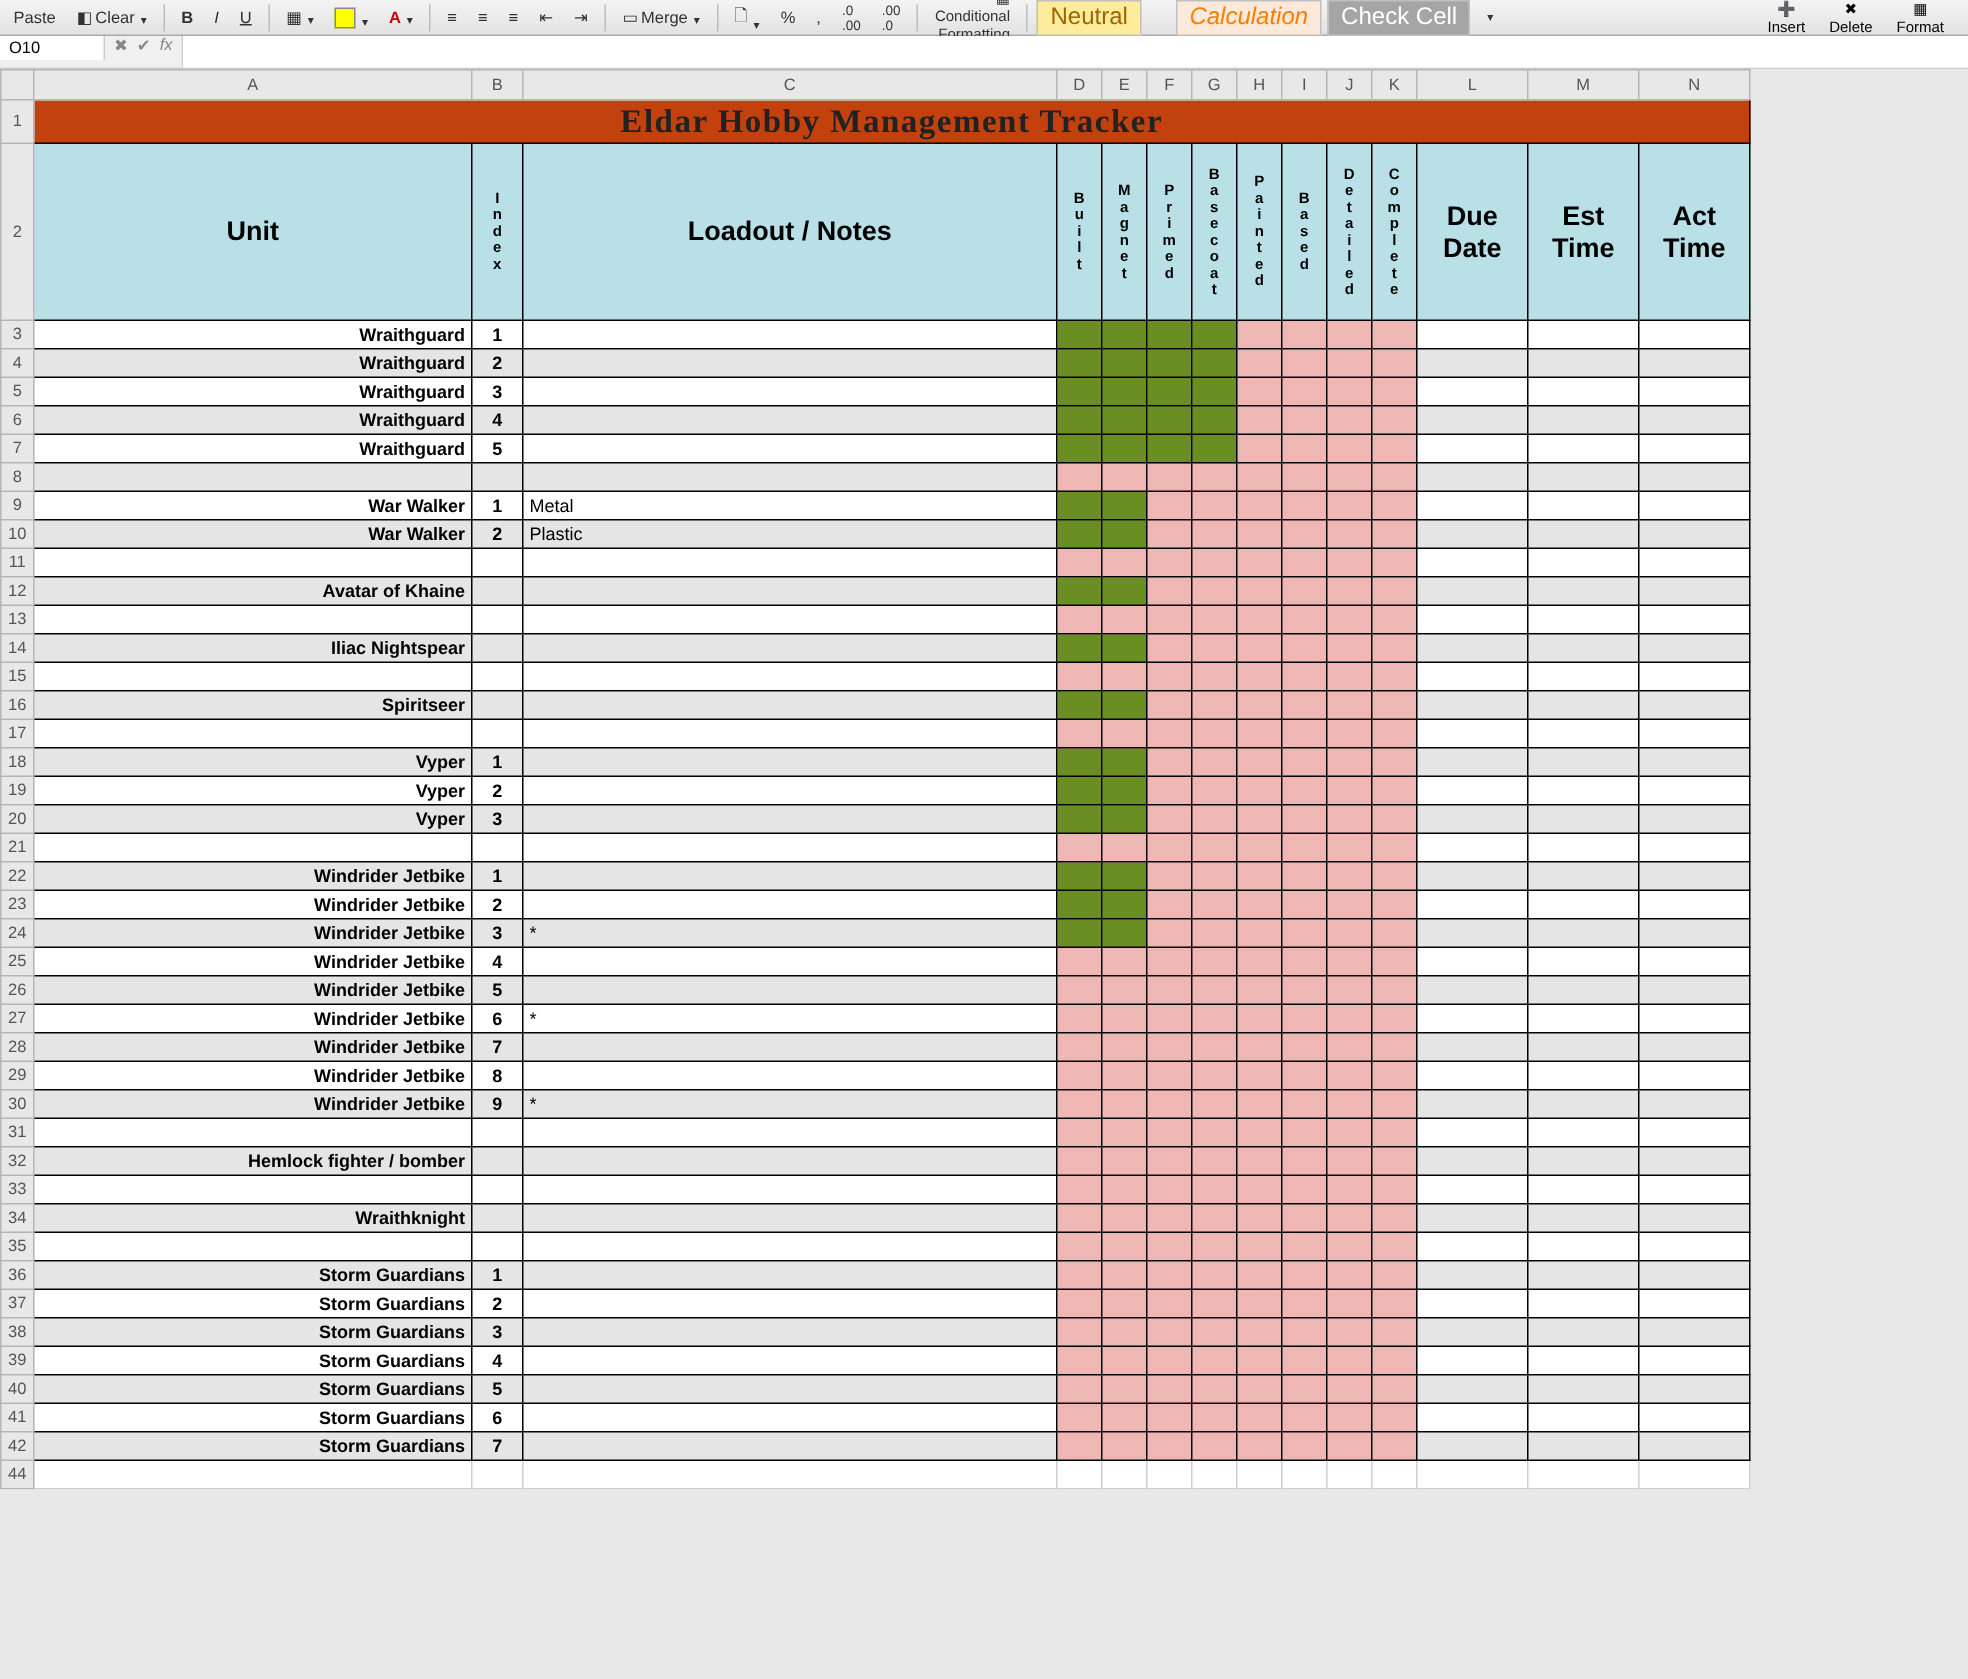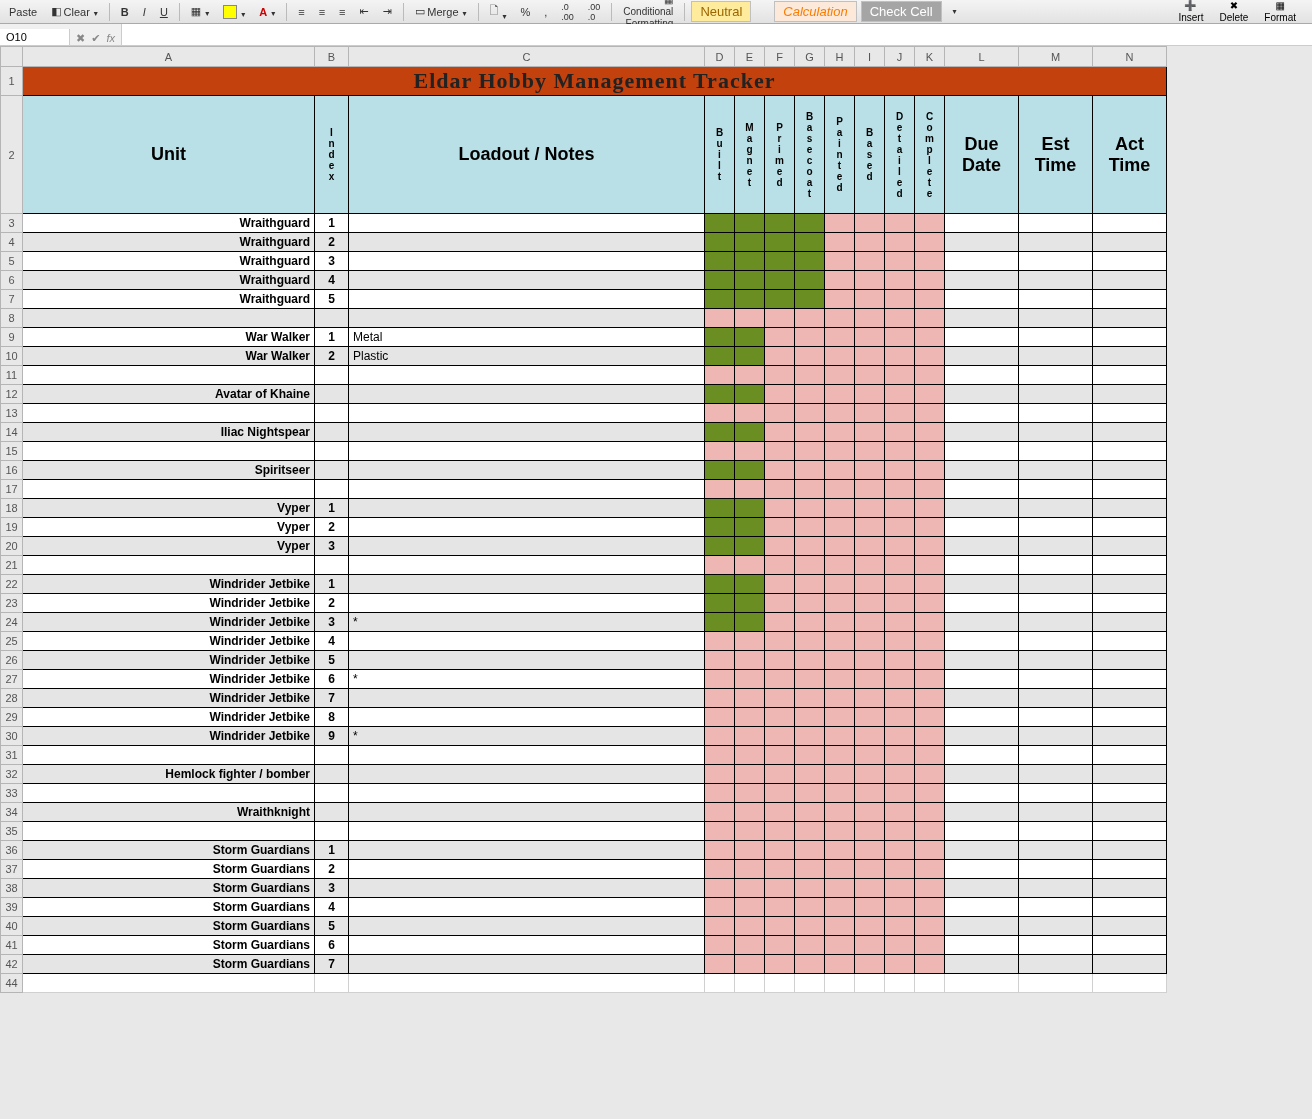--- a/index.html
+++ b/index.html
@@ -30,36 +30,36 @@
     display: flex;
     align-items: flex-end;
     gap: 2px;
     color: #333;
   }
   .toolbar .sep { width: 1px; height: 18px; background: #bbb; margin: 0 2px; }
   .toolbar .swatch { width: 14px; height: 14px; border: 1px solid #888; }
   .toolbar .style-box {
     border: 1px solid #c0c0c0;
     padding: 2px 8px;
-    font-size: 13px;
+    font-size: 16px;
     background: #fff;
     min-width: 60px;
     text-align: center;
   }
   .style-neutral { background: #ffeb9c !important; color: #9c6500; }
   .style-calc    { background: #fde9d9 !important; color: #fa7d00; font-style: italic; margin-left: 19px; }
   .style-check   { background: #a5a5a5 !important; color: #fff; }
   .toolbar .dropdown-caret { font-size: 8px; margin-left: 2px; }
   .right-actions { margin-left: auto; display: flex; gap: 16px; padding-right: 12px; }
   .right-actions div { display:flex; flex-direction:column; align-items:center; font-size:10px; gap:1px; }
 
   
   .formula-bar {
     display: flex;
-    align-items: flex-end;
+    align-items: flex-start;
     height: 22px;
     background: #f0f0f0;
     border-bottom: 1px solid #ccc;
     font-size: 11px;
   }
   .name-box {
     width: 70px;
     padding: 2px 6px;
     border-right: 1px solid #ccc;
     background: #fff;

